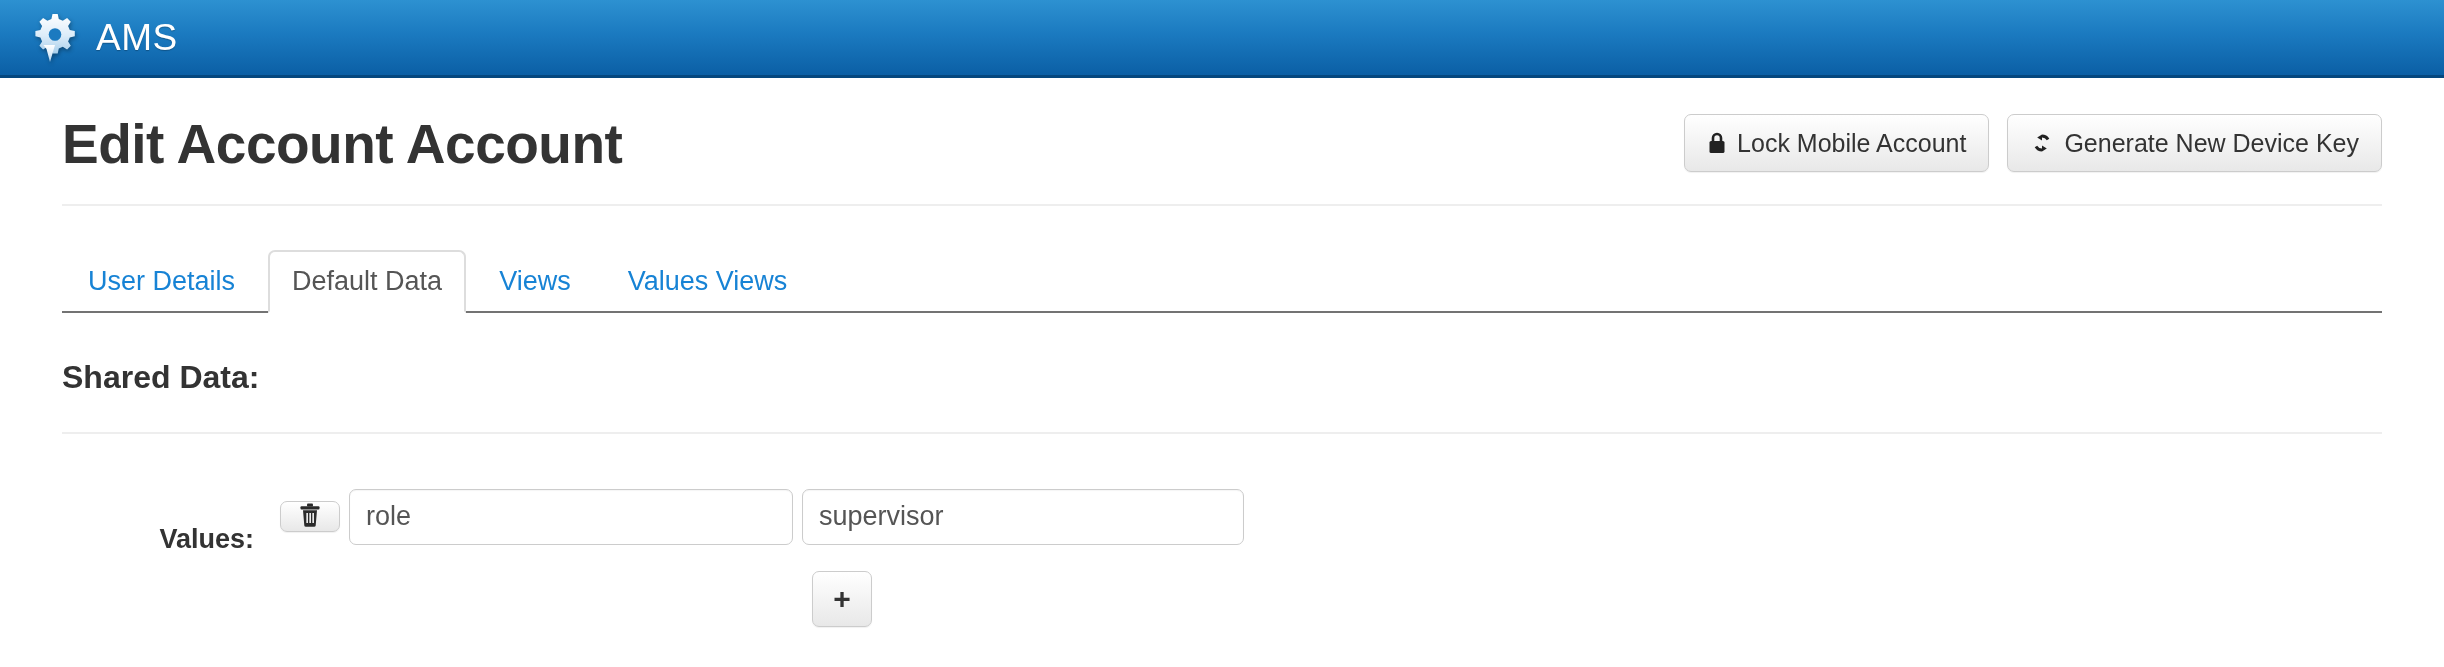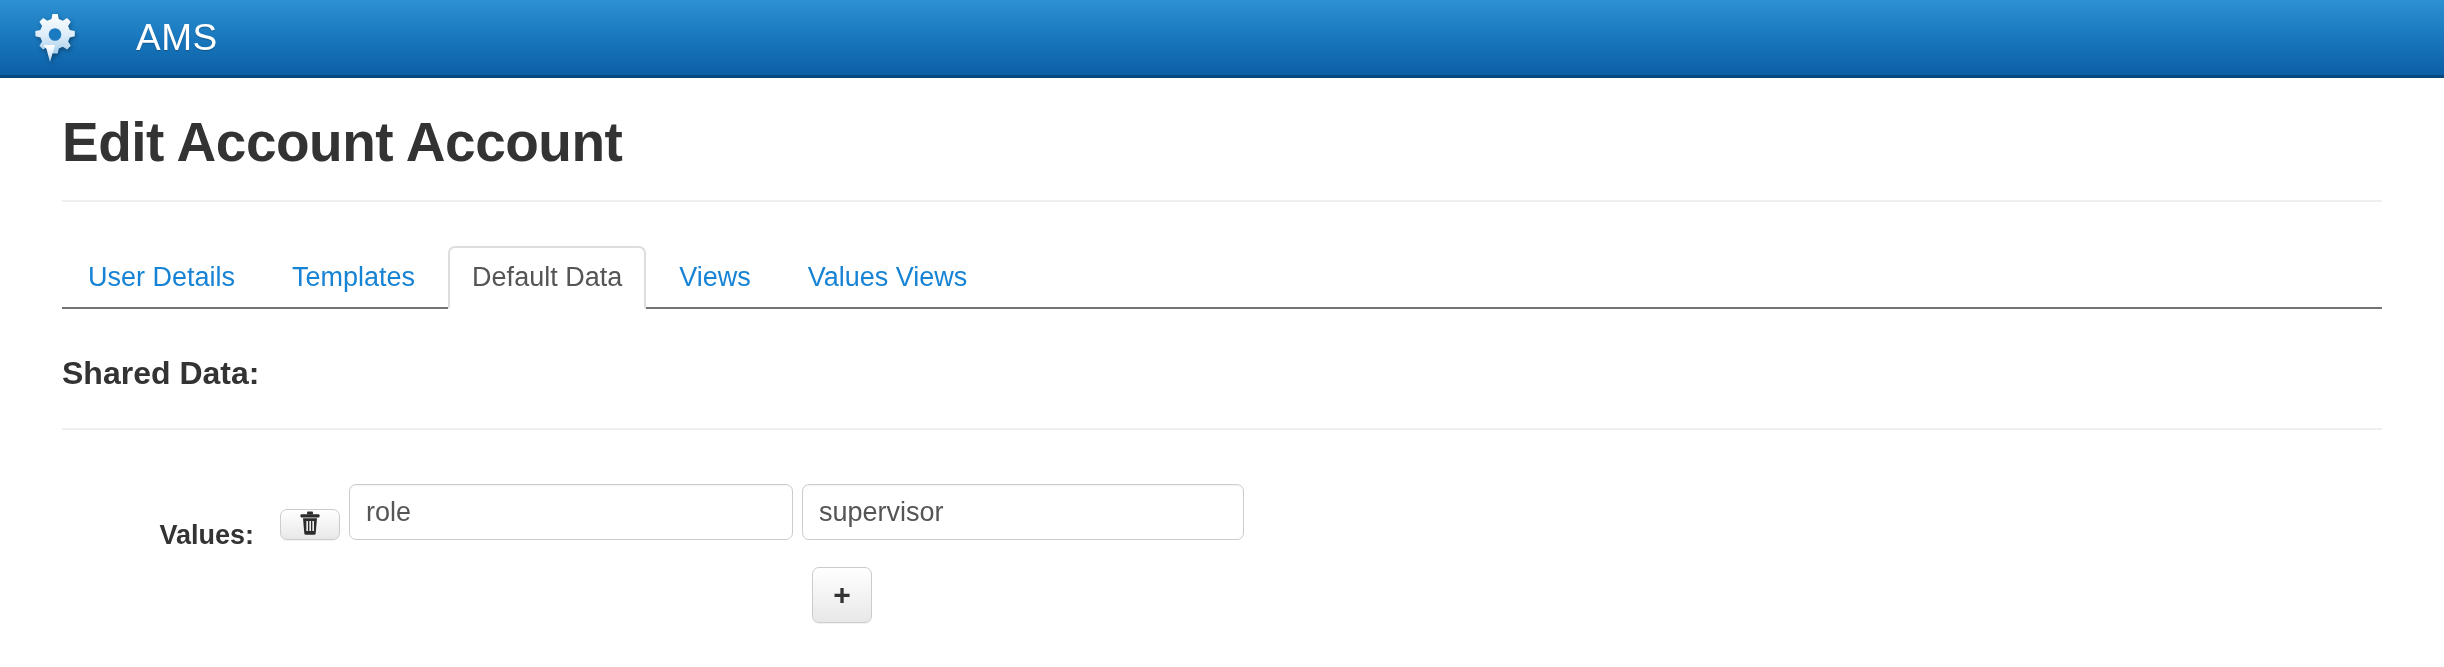--- a/index.html
+++ b/index.html
@@ -23,21 +23,20 @@
     border-bottom: 3px solid #05477e;
     display: flex;
     align-items: center;
     padding-left: 28px;
     position: relative;
   }
   .brand {
     display: flex;
     align-items: center;
     text-decoration: none;
-    gap: 40px;
   }
   .brand-logo {
     width: 52px; height: 52px;
     display: block;
     margin-right: 16px;
     filter: drop-shadow(1px 2px 2px rgba(0,0,0,0.35));
   }
   .brand-text {
     color: #ffffff;
     font-size: 37px;
@@ -145,21 +144,21 @@
     text-align: right;
     font-size: 27px;
     font-weight: bold;
     color: #333333;
     padding-right: 26px;
     flex: 0 0 auto;
     margin-top: 46px;
   }
   .input-group {
     display: flex;
-    align-items: flex-end;
+    align-items: center;
     gap: 9px;
   }
   .btn-icon {
     background: linear-gradient(to bottom, #ffffff 0%, #e8e8e8 100%);
     border: 1px solid #cccccc;
     border-radius: 7px;
     width: 60px;
     display: inline-flex;
     align-items: center;
     justify-content: center;
@@ -228,25 +227,47 @@
     </span>
     <span class="brand-text">AMS</span>
   </a>
 </div>
 
 <div class="container">
 
   <div class="page-header">
     <h1 class="page-title">Edit Account Account</h1>
 
+    <div class="header-actions">
+
+      <button class="btn">
+        <span class="glyph">
+          <svg width="20" height="24" viewBox="0 0 20 24" aria-hidden="true">
+            <path d="M6 10V7a4 4 0 0 1 8 0v3" fill="none" stroke="#222" stroke-width="2.6"></path>
+            <rect x="2.5" y="10" width="15" height="12" rx="1.6" fill="#222"></rect>
+          </svg>
+        </span>
+        <span>Lock Mobile Account</span>
+      </button>
+
+      <button class="btn">
+        <span class="glyph">
+          <svg width="24" height="24" viewBox="0 0 24 24" aria-hidden="true">
+            <path fill="#222" d="M12 3.6a8.4 8.4 0 0 1 7.3 4.2l-2.5 1.5A5.5 5.5 0 0 0 12 6.5V9.4L7.2 6.5 12 3.6z"></path>
+            <path fill="#222" d="M12 20.4a8.4 8.4 0 0 1-7.3-4.2l2.5-1.5A5.5 5.5 0 0 0 12 17.5v-2.9l4.8 2.9-4.8 2.9z"></path>
+          </svg>
+        </span>
+        <span>Generate New Device Key</span>
+      </button>
+
+    </div>
   </div>
 
   <div class="tabs">
     <a class="tab" href="#">User Details</a>
-    <a class="tab" href="#">Templates</a>
     <a class="tab active" href="#">Default Data</a>
     <a class="tab" href="#">Views</a>
     <a class="tab" href="#">Values Views</a>
   </div>
 
   <h2 class="section-title">Shared Data:</h2>
   <hr class="section-rule">
 
   <div class="form-area">
 

